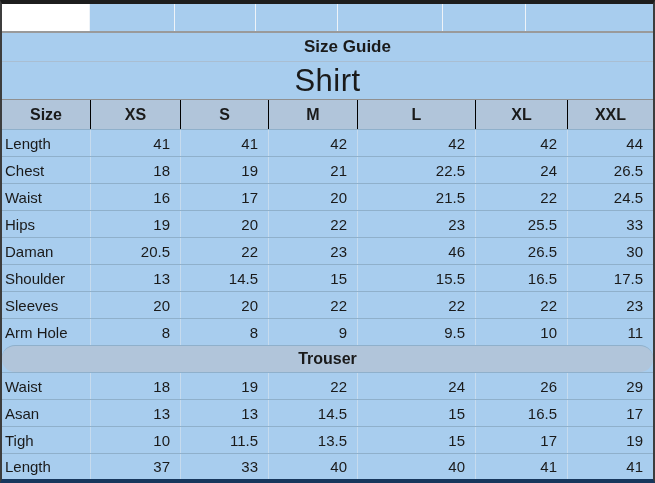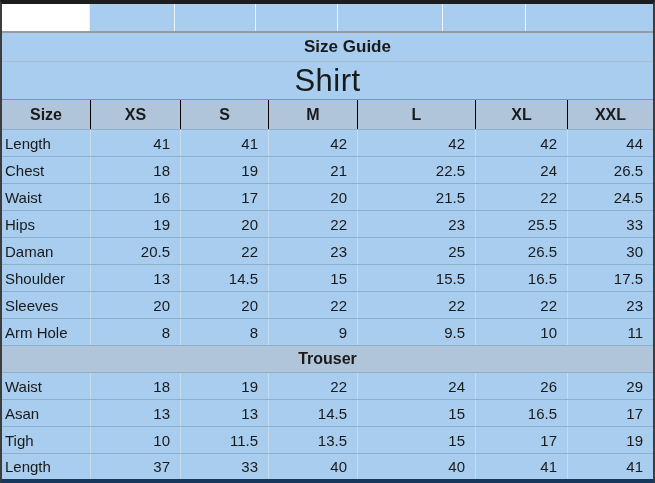--- a/index.html
+++ b/index.html
@@ -66,20 +66,21 @@
     font-size: 31px;
     font-weight: 400;
     letter-spacing: 0.5px;
   }
   .trouser-title-row {
     height: 27px;
     border-top: 1px solid #8fb0cb;
     background: #b1c5da;
     font-size: 16px;
     font-weight: bold;
+    border-radius: 13px;
   }
 
   
   .header-row {
     height: 30px;
     border-top: 1px solid #909090;
   }
   .header-row .cell {
     background: #b1c5da;
     justify-content: center;
@@ -163,21 +164,21 @@
         <div class="cell value-cell">22</div>
         <div class="cell value-cell">23</div>
         <div class="cell value-cell">25.5</div>
         <div class="cell value-cell">33</div>
       </div>
       <div class="grid-row main-cols data-row">
         <div class="cell label-cell">Daman</div>
         <div class="cell value-cell">20.5</div>
         <div class="cell value-cell">22</div>
         <div class="cell value-cell">23</div>
-        <div class="cell value-cell">25</div>
+        <div class="cell value-cell">46</div>
         <div class="cell value-cell">26.5</div>
         <div class="cell value-cell">30</div>
       </div>
       <div class="grid-row main-cols data-row">
         <div class="cell label-cell">Shoulder</div>
         <div class="cell value-cell">13</div>
         <div class="cell value-cell">14.5</div>
         <div class="cell value-cell">15</div>
         <div class="cell value-cell">15.5</div>
         <div class="cell value-cell">16.5</div>

